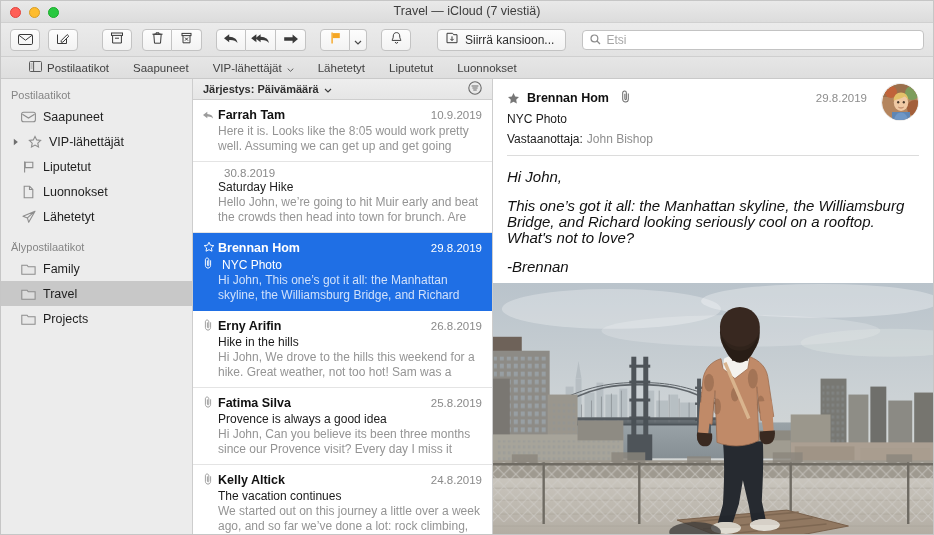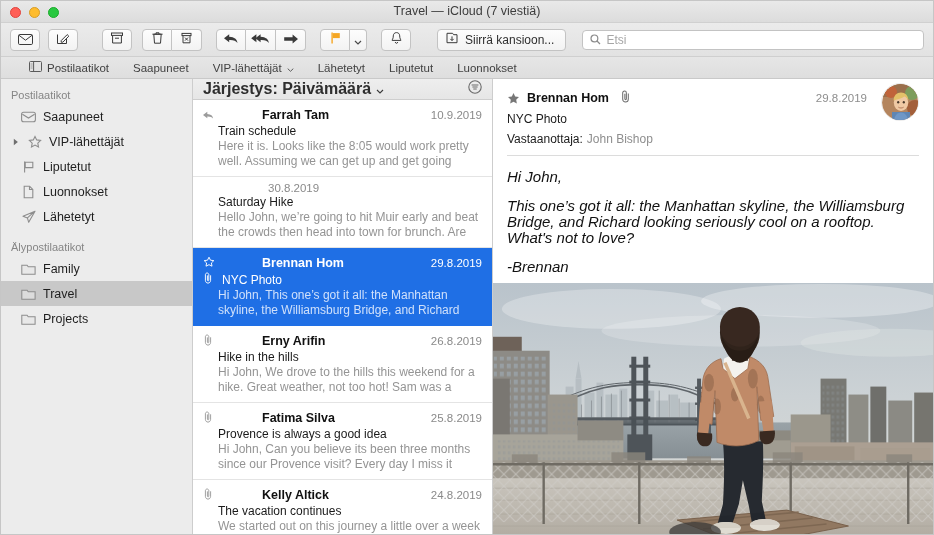--- a/index.html
+++ b/index.html
@@ -113,30 +113,30 @@
   .msglist {
     width: 300px; flex: 0 0 300px;
     background: #ffffff; border-right: 1px solid #cdcdcd;
     display: flex; flex-direction: column; overflow: hidden;
   }
   .sortbar {
     height: 21px; flex: 0 0 21px;
     background: linear-gradient(#eeeeee, #e6e6e6);
     border-bottom: 1px solid #cecece;
     display: flex; align-items: center; padding: 0 10px;
-    font-size: 16px; font-weight: bold; color: #2e2e2e;
+    font-size: 11px; font-weight: bold; color: #2e2e2e;
   }
   .sortbar .spacer { flex: 1; }
   .msg {
     padding: 5px 10px 7px 10px;
     border-bottom: 1px solid #e4e4e4;
     position: relative;
   }
   .msg.selected { background: #1f6fe5; border-bottom-color: #1f6fe5; }
-  .msg-top { display: flex; align-items: baseline; gap: 44px; }
+  .msg-top { display: flex; align-items: baseline; }
   .msg-badge { width: 15px; flex: 0 0 15px; position: relative; top: 1px; }
   .msg-from { font-size: 12.5px; font-weight: bold; color: #111; flex: 1;
               white-space: nowrap; overflow: hidden; text-overflow: ellipsis; }
   .msg-date { font-size: 11.5px; color: #8a8a8a; padding-left: 6px; }
   .msg-subj { font-size: 12px; color: #1a1a1a; padding-left: 15px;
               white-space: nowrap; overflow: hidden; text-overflow: ellipsis;
               display: flex; align-items: center; gap: 4px; margin-top: 1px; }
   .msg-subj .clip-inline { margin-left: -15px; width: 15px; flex: 0 0 15px; }
   .msg-prev { font-size: 12px; color: #949494; padding-left: 15px; line-height: 15px;
               margin-top: 1px; max-height: 30px; overflow: hidden; }
@@ -456,21 +456,20 @@
       <div class="msg">
         <div class="msg-top">
           <span class="msg-badge">
             <svg width="11" height="9" viewBox="0 0 11 9">
                 <path d="M4.3.8 0 4l4.3 3.2V5.4c3-.1 4.7.6 5.8 2.2C9.8 4.9 8 3.3 4.3 3.1z" fill="#9b9b9b"></path>
               </svg>
           </span>
           <span class="msg-from">Farrah Tam</span>
           <span class="msg-date">10.9.2019</span>
         </div>
-        <div class="msg-subj">Train schedule</div>
         <div class="msg-prev">Here it is. Looks like the 8:05 would work pretty well. Assuming we can get up and get going that…</div>
       </div>
 
       <div class="msg">
         <div class="msg-top">
           <span class="msg-badge"></span>
           <span class="msg-date">30.8.2019</span>
         </div>
         <div class="msg-subj">Saturday Hike</div>
         <div class="msg-prev">Hello John, we’re going to hit Muir early and beat the crowds then head into town for brunch. Are y…</div>

